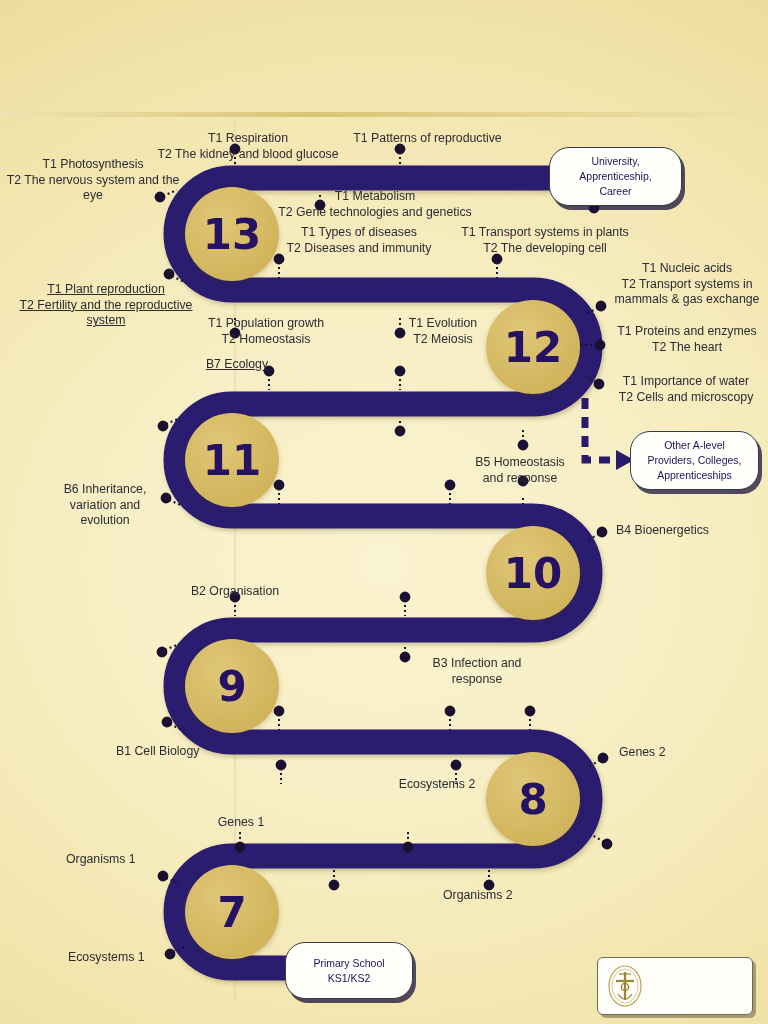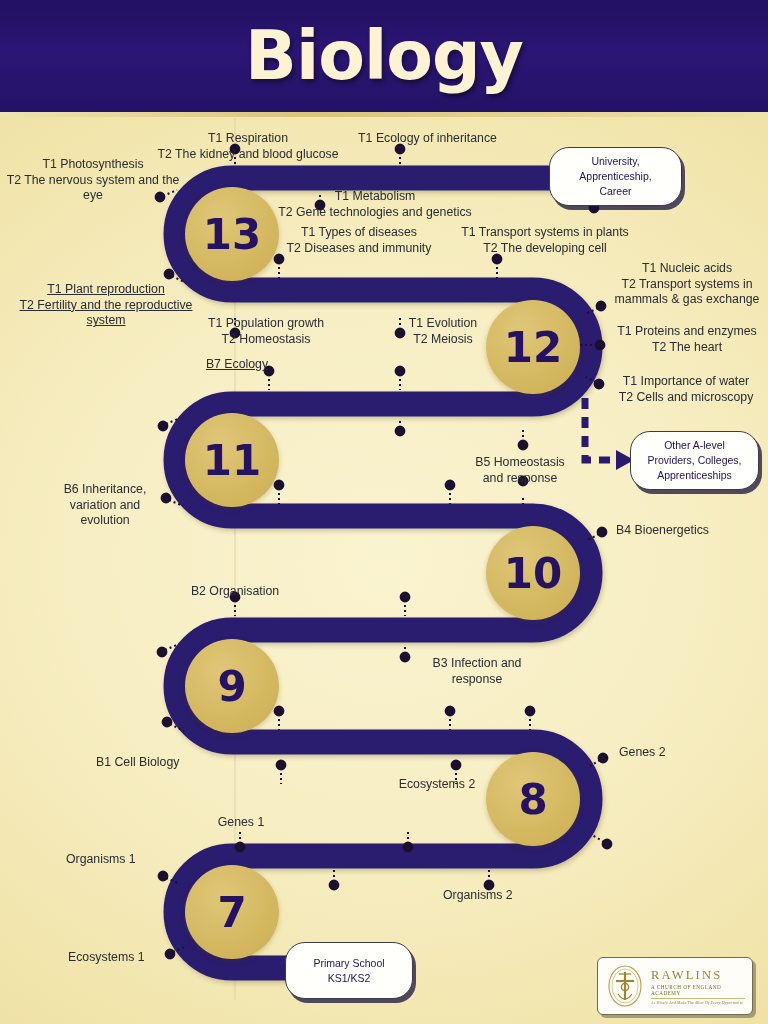--- a/index.html
+++ b/index.html
@@ -69,23 +69,20 @@
   #logo-name{font-family:"Liberation Serif",serif;font-size:12.5px;letter-spacing:2.2px;color:#9a8535;}
   #logo-sub{font-family:"Liberation Serif",serif;font-size:5.2px;letter-spacing:.5px;color:#7d6b2c;margin-top:1px;}
   #logo-div{height:1px;background:#c9b978;margin:2px 0 2px 0;width:100%;}
   #logo-tag{font-family:"Liberation Serif",serif;font-size:3.9px;letter-spacing:.2px;color:#8d7b3d;font-style:italic;}
 </style>
 </head>
 <body>
 
 <div id="page">
 
-  <div id="header">
-    <div id="header-title">Biology</div>
-  </div>
   <div id="header-rule"></div>
 
   <svg id="road" viewBox="0 0 768 1024" xmlns="http://www.w3.org/2000/svg">
     <defs>
       <filter id="sh" x="-30%" y="-30%" width="170%" height="170%">
         <feDropShadow dx="1.5" dy="2.5" stdDeviation="2" flood-color="#4a3a10" flood-opacity="0.25"></feDropShadow>
       </filter>
     </defs>
 
     <line x1="235" y1="118" x2="235" y2="1000" stroke="#e0d4a4" stroke-width="1.2" opacity="0.85"></line>
@@ -217,21 +214,21 @@
         <span>8</span>
       </div>
       <div class="year-node" style="left: 185px; top: 865px; width: 94px; height: 94px; font-size: 42px;">
         <span>7</span>
       </div>
     </div>
 
   <div id="labels">
       <div class="lbl c" style="left: 148px; top: 131px; width: 200px;">T1 Respiration
 T2 The kidney and blood glucose</div>
-      <div class="lbl c" style="left: 350px; top: 131px; width: 155px;">T1 Ecology of inheritance</div>
+      <div class="lbl c" style="left: 350px; top: 131px; width: 155px;">T1 Patterns of reproductive</div>
       <div class="lbl c" style="left: 0px; top: 157px; width: 186px;">T1 Photosynthesis
 T2 The nervous system and the
 eye</div>
       <div class="lbl c" style="left: 270px; top: 189px; width: 210px;">T1 Metabolism
 T2 Gene technologies and genetics</div>
       <div class="lbl c" style="left: 275px; top: 225px; width: 168px;">T1  Types of diseases
 T2 Diseases and immunity</div>
       <div class="lbl c" style="left: 450px; top: 225px; width: 190px;">T1 Transport systems in plants
 T2 The developing cell</div>
       <div class="lbl c" style="left: 8px; top: 282px; width: 196px; text-decoration: underline;">T1 Plant reproduction
@@ -251,21 +248,21 @@
 T2 Cells and microscopy</div>
       <div class="lbl c" style="left: 50px; top: 482px; width: 110px;">B6 Inheritance,
 variation and
 evolution</div>
       <div class="lbl c" style="left: 455px; top: 455px; width: 130px;">B5 Homeostasis
 and response</div>
       <div class="lbl l" style="left: 616px; top: 523px; width: 130px;">B4 Bioenergetics</div>
       <div class="lbl c" style="left: 176px; top: 584px; width: 118px;">B2 Organisation</div>
       <div class="lbl c" style="left: 416px; top: 656px; width: 122px;">B3 Infection and
 response</div>
-      <div class="lbl l" style="left: 96px; top: 744px; width: 110px; margin-top: 11px;">B1 Cell Biology</div>
+      <div class="lbl l" style="left: 116px; top: 744px; width: 110px;">B1 Cell Biology</div>
       <div class="lbl l" style="left: 619px; top: 745px; width: 76px;">Genes 2</div>
       <div class="lbl c" style="left: 390px; top: 777px; width: 94px;">Ecosystems 2</div>
       <div class="lbl c" style="left: 206px; top: 815px; width: 70px;">Genes 1</div>
       <div class="lbl l" style="left: 66px; top: 852px; width: 90px;">Organisms 1</div>
       <div class="lbl l" style="left: 443px; top: 888px; width: 92px;">Organisms 2</div>
       <div class="lbl l" style="left: 68px; top: 950px; width: 98px;">Ecosystems 1</div>
     </div>
 
   <div id="endboxes">
       <div class="endbox" style="left: 549px; top: 147px; width: 131px; height: 57px;">
@@ -287,21 +284,15 @@
   <div id="logo">
     <svg id="logo-crest" viewBox="0 0 40 44">
       <ellipse cx="20" cy="22" rx="16" ry="20" fill="none" stroke="#b49c4e" stroke-width="1.1"></ellipse>
       <ellipse cx="20" cy="22" rx="13" ry="17" fill="none" stroke="#c8b268" stroke-width="0.7"></ellipse>
       <path d="M20 8 L20 36" stroke="#9d8536" stroke-width="2.2"></path>
       <path d="M11 17 L29 17" stroke="#9d8536" stroke-width="2.2"></path>
       <path d="M14 10 L26 10" stroke="#9d8536" stroke-width="1.3"></path>
       <circle cx="20" cy="23" r="3.6" fill="none" stroke="#9d8536" stroke-width="1.4"></circle>
       <path d="M13 30 Q20 40 27 30" fill="none" stroke="#9d8536" stroke-width="1.3"></path>
     </svg>
-    <div id="logo-text">
-      <div id="logo-name">RAWLINS</div>
-      <div id="logo-sub">A CHURCH OF ENGLAND ACADEMY</div>
-      <div id="logo-div"></div>
-      <div id="logo-tag">As Wisely And Make The Most Of Every Opportunity</div>
-    </div>
   </div>
 
 </div>
 
 </body></html>

